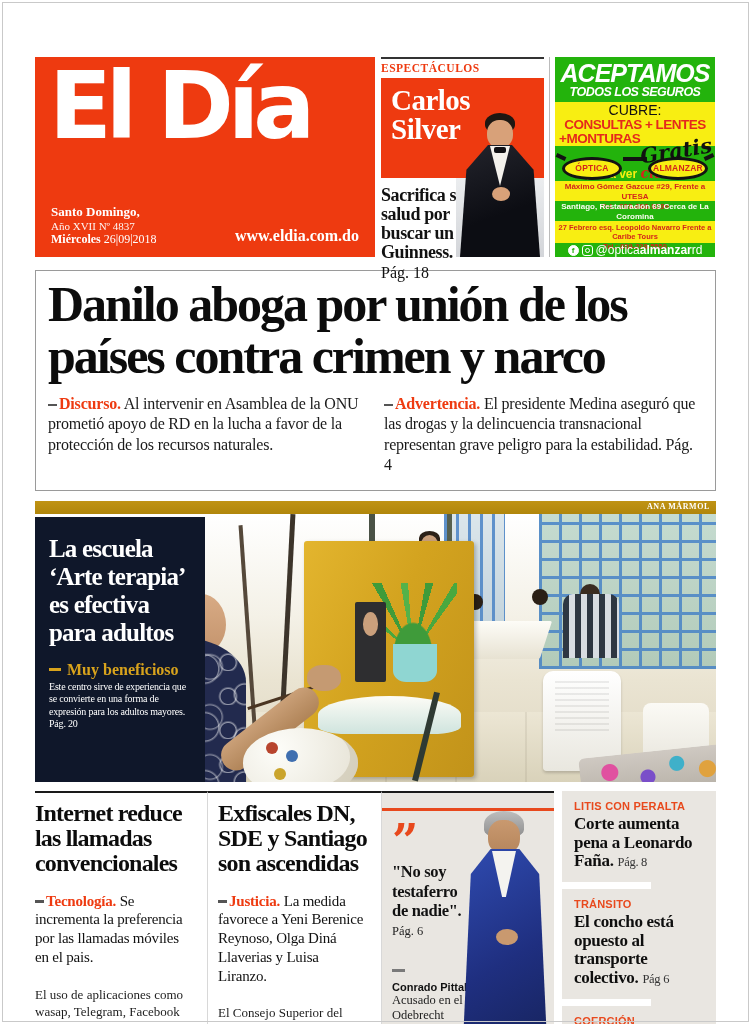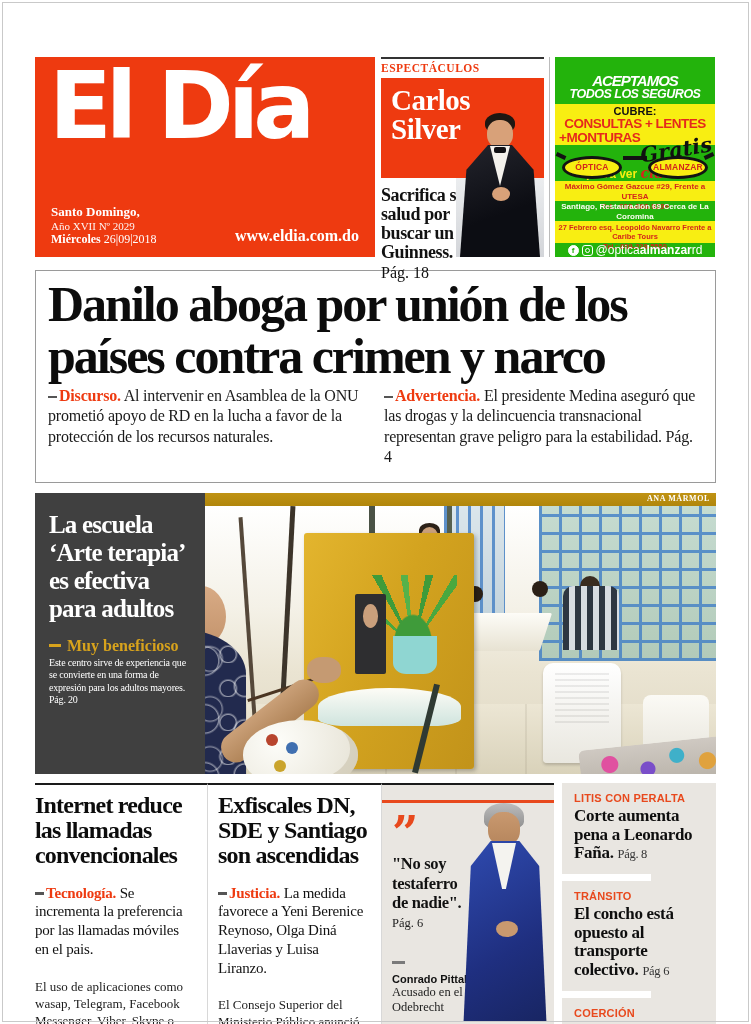--- a/index.html
+++ b/index.html
@@ -33,24 +33,24 @@
   .singer .face { position:absolute; left:29px; top:7px; width:26px; height:28px; background:#d8a179; border-radius:46%; }
   .singer .tux { position:absolute; left:2px; top:32px; width:80px; height:112px; background:linear-gradient(160deg,#23242c,#0c0d13 60%); clip-path:polygon(35% 0,65% 0,92% 22%,100% 100%,0 100%,8% 22%); }
   .singer .shirt { position:absolute; left:32px; top:33px; width:20px; height:40px; background:#f3f1ec; clip-path:polygon(0 0,100% 0,50% 100%); }
   .singer .bowtie { position:absolute; left:36px; top:34px; width:12px; height:6px; background:#101014; border-radius:2px; }
   .singer .hands { position:absolute; left:34px; top:74px; width:18px; height:14px; background:#d8a179; border-radius:50%; }
 
   .mast-divider { width:1px; background:#bbb; margin:0 5px; }
 
   
   .ad { width:160px; flex:0 0 160px; background:var(--adgreen); text-align:center; font-family:"Liberation Sans", sans-serif; overflow:hidden; display:flex; flex-direction:column; }
-  .ad-l1 { color:#fff; font-style:italic; font-weight:bold; font-size:15px; line-height:1; letter-spacing:-1px; padding-top:16px; }
+  .ad-l1 { color:#fff; font-style:italic; font-weight:bold; font-size:25px; line-height:1; letter-spacing:-1px; padding-top:4px; }
   .ad-l2 { color:#fff; font-style:italic; font-weight:bold; font-size:12.5px; line-height:1.1; letter-spacing:-0.5px; }
   .ad-y1 { background:var(--adyellow); height:46px; position:relative; margin-top:2px; padding-top:1px; }
-  .ad-cubre { color:#111; font-weight:bold; font-size:11px; line-height:1.1; }
+  .ad-cubre { color:#111; font-weight:normal; font-size:14px; line-height:1.1; }
   .ad-off1 { color:#e5291c; font-weight:bold; font-size:13.5px; line-height:1.05; letter-spacing:-0.5px; }
   .ad-off2 { color:#e5291c; font-weight:bold; font-size:13.5px; line-height:1.05; text-align:left; padding-left:4px; letter-spacing:-0.5px; }
   .ad-gratis { position:absolute; right:3px; bottom:-17px; font-family:"DejaVu Serif", serif; font-style:italic; font-weight:bold; font-size:21px; color:#101010; transform:rotate(-9deg); z-index:3; }
   .ad-glasses { height:40px; position:relative; margin-top:3px; }
   .lens { position:absolute; top:8px; width:60px; height:23px; background:var(--adyellow); border:3px solid #131313; border-radius:50%; color:#d4261b; font-weight:bold; font-size:8.5px; line-height:17px; letter-spacing:.2px; }
   .lens.l { left:7px; } .lens.r { right:7px; }
   .bridge { position:absolute; left:50%; top:8px; width:24px; height:6px; border-top:4px solid #131313; transform:translateX(-50%); }
   .temple { position:absolute; top:6px; width:10px; height:4px; background:#131313; }
   .temple.l { left:1px; transform:rotate(25deg); } .temple.r { right:1px; transform:rotate(-25deg); }
   .ad-slogan { color:var(--adyellow); font-weight:bold; font-size:12px; height:16px; line-height:1.2; }
@@ -62,21 +62,21 @@
   .ad-footer { color:#fff; font-size:12px; height:19px; display:flex; align-items:center; justify-content:center; gap:3px; }
   .soc-ic { display:inline-block; width:11px; height:11px; border:1.4px solid #fff; font-size:8px; line-height:9px; color:#fff; font-weight:bold; }
   .soc-ic.fb { border-radius:50%; background:#fff; color:var(--adgreen); }
   .soc-ic.ig { border-radius:3px; position:relative; }
   .soc-ic.ig::after { content:""; position:absolute; inset:2px; border:1.2px solid #fff; border-radius:50%; }
   .ad-footer b { font-weight:bold; }
 
   
   .lead-box { border:1px solid #9a9a9a; margin-top:13px; padding:8px 12px 14px; }
   .lead-box h1 { font-size:50px; line-height:1.03; letter-spacing:-2px; font-weight:bold; color:#0c0c0c; }
-  .decks { display:flex; gap:17px; margin-top:4px; }
+  .decks { display:flex; gap:17px; margin-top:12px; }
   .deck { flex:1; font-size:16px; line-height:1.28; color:#1a1a1a; letter-spacing:-0.2px; }
   .dash { display:inline-block; width:9px; height:2.5px; background:#555; margin-right:2px; vertical-align:3px; }
   .kicker-red { color:var(--brand); font-weight:bold; }
 
   
   .photo-wrap { margin-top:10px; position:relative; height:281px; }
   .gold-bar { height:20px; background:linear-gradient(#c09314,#a87f07); position:relative; }
   .photo-credit { position:absolute; right:6px; top:1px; color:#fff; font-size:8px; font-weight:bold; letter-spacing:.6px; }
   .photo-area { position:absolute; left:0; right:0; top:13px; bottom:0; overflow:hidden;
     background:linear-gradient(180deg,#ffffff 0%,#f4f1e7 38%,#eae4d2 62%,#ddd5c0 100%); }
@@ -132,21 +132,21 @@
       radial-gradient(circle at 15% 60%, transparent 11px, rgba(255,255,255,.4) 12px, transparent 14px);
     background-size:52px 44px, 68px 58px, 38px 34px, 60px 50px; }
   .woman-arm { left:26%; bottom:14%; width:17%; height:30px; background:linear-gradient(#caa078,#b08458); border-radius:16px; transform:rotate(-38deg); }
   .woman-hand { left:40%; bottom:34%; width:34px; height:26px; background:#c59a72; border-radius:45%; }
   .brush { left:31%; bottom:31%; width:72px; height:3px; background:#4a3522; transform:rotate(-18deg); }
   .palette { left:30.5%; bottom:-6%; width:17%; height:26%; background:radial-gradient(circle at 30% 30%, #fdfdf9, #e4e0d2); border-radius:50%;
     box-shadow: inset -8px -6px 0 rgba(180,170,140,.35); }
   .palette::after { content:""; position:absolute; left:20%; top:20%; width:12px; height:12px; border-radius:50%;
     background:#b8452e; box-shadow:20px 8px 0 #3f6fb0, 8px 26px 0 #caa42c; }
 
-  .photo-panel { position:absolute; left:0; top:0; bottom:0; width:170px; background:#404040; color:#fff; padding:18px 14px 10px; z-index:6; }
+  .photo-panel { position:absolute; left:0; top:16px; bottom:0; width:170px; background:#0f172a; color:#fff; padding:18px 14px 10px; z-index:6; }
   .panel-line { font-size:25px; font-weight:bold; line-height:1.12; letter-spacing:-0.8px; }
   .panel-kicker { margin-top:14px; color:#d8a31c; font-weight:bold; font-size:16px; }
   .panel-kicker .dash { background:#d8a31c; width:12px; vertical-align:4px; }
   .panel-text { margin-top:2px; font-size:10px; line-height:1.24; letter-spacing:-0.2px; }
 
   
   .bottom { display:grid; grid-template-columns:173px 174px 172px 162px; margin-top:9px; height:241px; }
   .story { border-top:2px solid #1a1a1a; padding:8px 12px 0 0; border-right:1px solid #d8d8d8; }
   .story h4 { font-size:24px; font-weight:bold; line-height:1.04; letter-spacing:-0.8px; color:#0c0c0c; }
   .story .deck2 { margin-top:16px; font-size:15px; line-height:1.25; letter-spacing:-0.2px; }
@@ -182,21 +182,21 @@
 <div class="page-border"></div>
 
 <div class="content">
 
   <div class="masthead">
     <div class="logo-box">
       <div class="logo-text">El Día</div>
       <div class="logo-bottom">
         <div>
           <div class="logo-city">Santo Domingo,</div>
-          <div class="logo-edition">Año XVII Nº 2029</div>
+          <div class="logo-edition">Año XVII Nº 4837</div>
           <div class="logo-date"><b>Miércoles</b> <span>26|09|2018</span></div>
         </div>
         <div class="logo-web">www.eldia.com.do</div>
       </div>
     </div>
 
     <div class="esp">
       <div class="esp-rule"></div>
       <div class="esp-kicker">ESPECTÁCULOS</div>
       <div class="esp-redbox">

